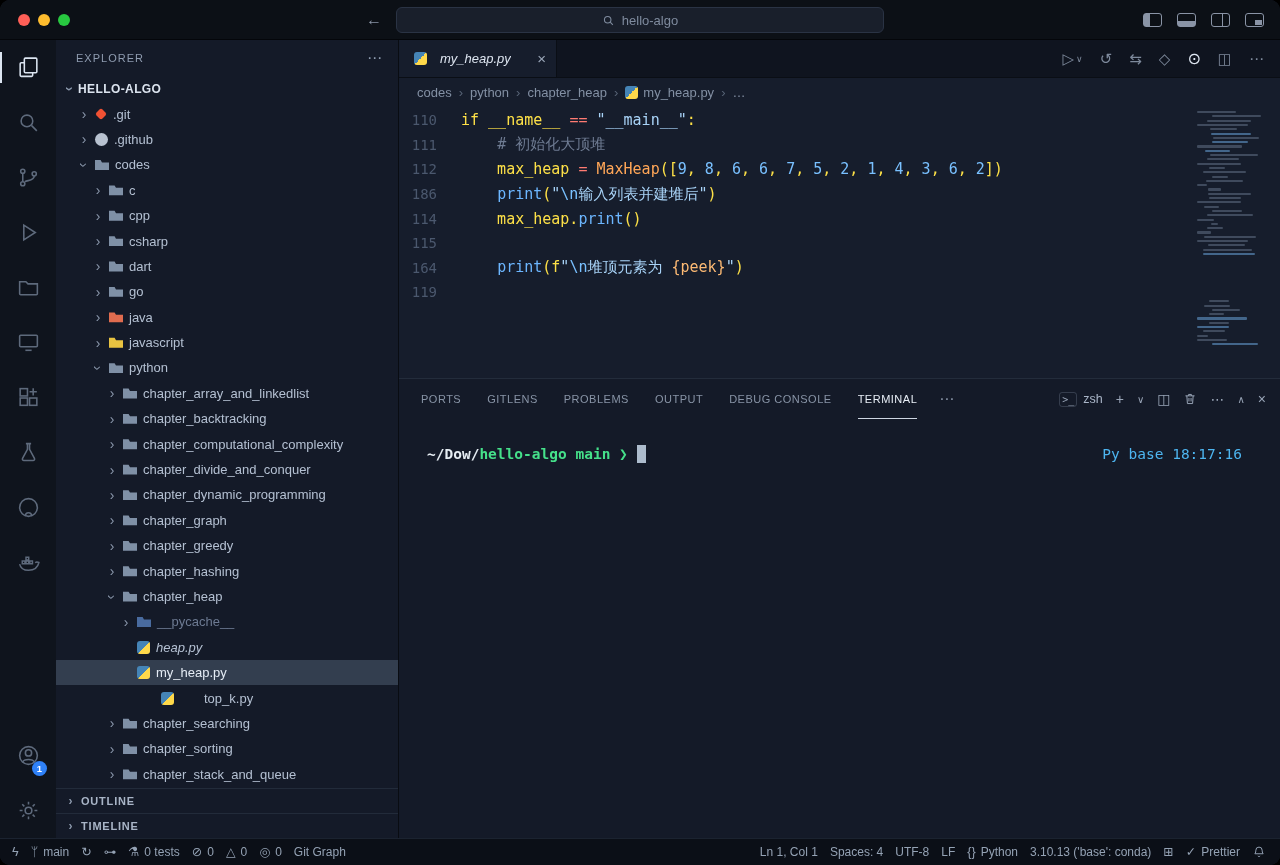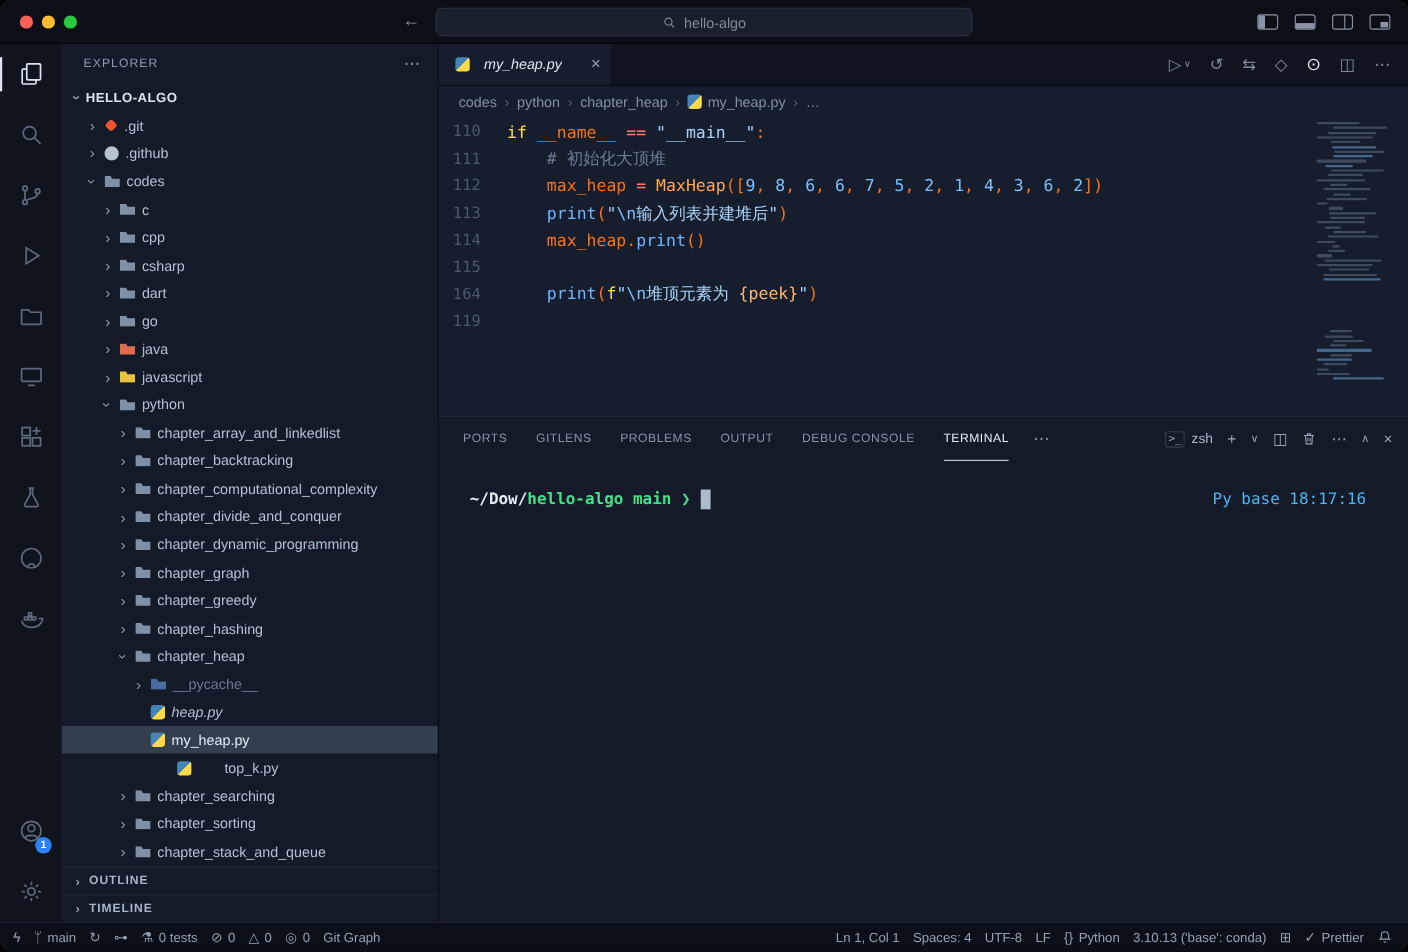--- a/index.html
+++ b/index.html
@@ -71,21 +71,21 @@
   .breadcrumbs{height:28px;flex:none;display:flex;align-items:center;padding-left:18px;color:#8390a4;font-size:13px;gap:7px;}
   .bc-item{display:inline-flex;align-items:center;gap:5px;cursor:pointer;}
   .bc-item .ti{margin:0;}
   .bc-sep{color:#576376;}
 
   
   .code-wrap{flex:1;position:relative;overflow:hidden;font-family:"DejaVu Sans Mono","Liberation Mono",monospace;padding-top:2px;}
   .code-line{display:flex;align-items:center;height:24.6px;font-size:15px;}
   .line-num{width:62px;flex:none;text-align:right;padding-right:24px;color:#4b586e;font-size:14px;}
   .line-body{white-space:pre;font-family:"DejaVu Sans Mono","Liberation Mono","DejaVu Sans",monospace;}
-  .tok-pln{color:#f97316}.tok-kw{color:#fde047}.tok-op{color:#ff7b72}
+  .tok-pln{color:#fde047}.tok-kw{color:#fde047}.tok-op{color:#ff7b72}
   .tok-str{color:#a8d3f7}.tok-esc{color:#79c0ff}.tok-num{color:#79c0ff}
   .tok-fn{color:#6cb6ff}.tok-cls{color:#ffa657}.tok-cmt{color:#6e7b92}.tok-ipl{color:#fdba74}
   .minimap{position:absolute;top:2px;right:12px;width:74px;height:250px;}
   .mm-line{position:absolute;height:2.2px;background:rgba(140,160,185,.35);border-radius:1px;}
 
   
   .panel{height:460px;flex:none;background:#141a28;border-top:1px solid #232c3b;display:flex;flex-direction:column;}
   .panel-bar{height:40px;flex:none;display:flex;align-items:center;padding:0 14px 0 22px;}
   .panel-tabs{display:flex;align-items:stretch;height:100%;}
   .panel-tab{font-size:11px;letter-spacing:.5px;color:#8894a6;margin-right:26px;display:flex;align-items:center;border-bottom:1px solid transparent;cursor:pointer;}
@@ -436,21 +436,21 @@
             </div>
             <div class="code-line">
               <span class="line-num">111</span>
               <span class="line-body"><span class="tok-pln">    </span><span class="tok-cmt"># 初始化大顶堆</span></span>
             </div>
             <div class="code-line">
               <span class="line-num">112</span>
               <span class="line-body"><span class="tok-pln">    max_heap </span><span class="tok-op">=</span><span class="tok-pln"> </span><span class="tok-cls">MaxHeap</span><span class="tok-pln">([</span><span class="tok-num">9</span><span class="tok-pln">, </span><span class="tok-num">8</span><span class="tok-pln">, </span><span class="tok-num">6</span><span class="tok-pln">, </span><span class="tok-num">6</span><span class="tok-pln">, </span><span class="tok-num">7</span><span class="tok-pln">, </span><span class="tok-num">5</span><span class="tok-pln">, </span><span class="tok-num">2</span><span class="tok-pln">, </span><span class="tok-num">1</span><span class="tok-pln">, </span><span class="tok-num">4</span><span class="tok-pln">, </span><span class="tok-num">3</span><span class="tok-pln">, </span><span class="tok-num">6</span><span class="tok-pln">, </span><span class="tok-num">2</span><span class="tok-pln">])</span></span>
             </div>
             <div class="code-line">
-              <span class="line-num">113</span>
+              <span class="line-num">186</span>
               <span class="line-body"><span class="tok-pln">    </span><span class="tok-fn">print</span><span class="tok-pln">(</span><span class="tok-str">"</span><span class="tok-esc">\n</span><span class="tok-str">输入列表并建堆后"</span><span class="tok-pln">)</span></span>
             </div>
             <div class="code-line">
               <span class="line-num">114</span>
               <span class="line-body"><span class="tok-pln">    max_heap.</span><span class="tok-fn">print</span><span class="tok-pln">()</span></span>
             </div>
             <div class="code-line">
               <span class="line-num">115</span>
               <span class="line-body"></span>
             </div>

